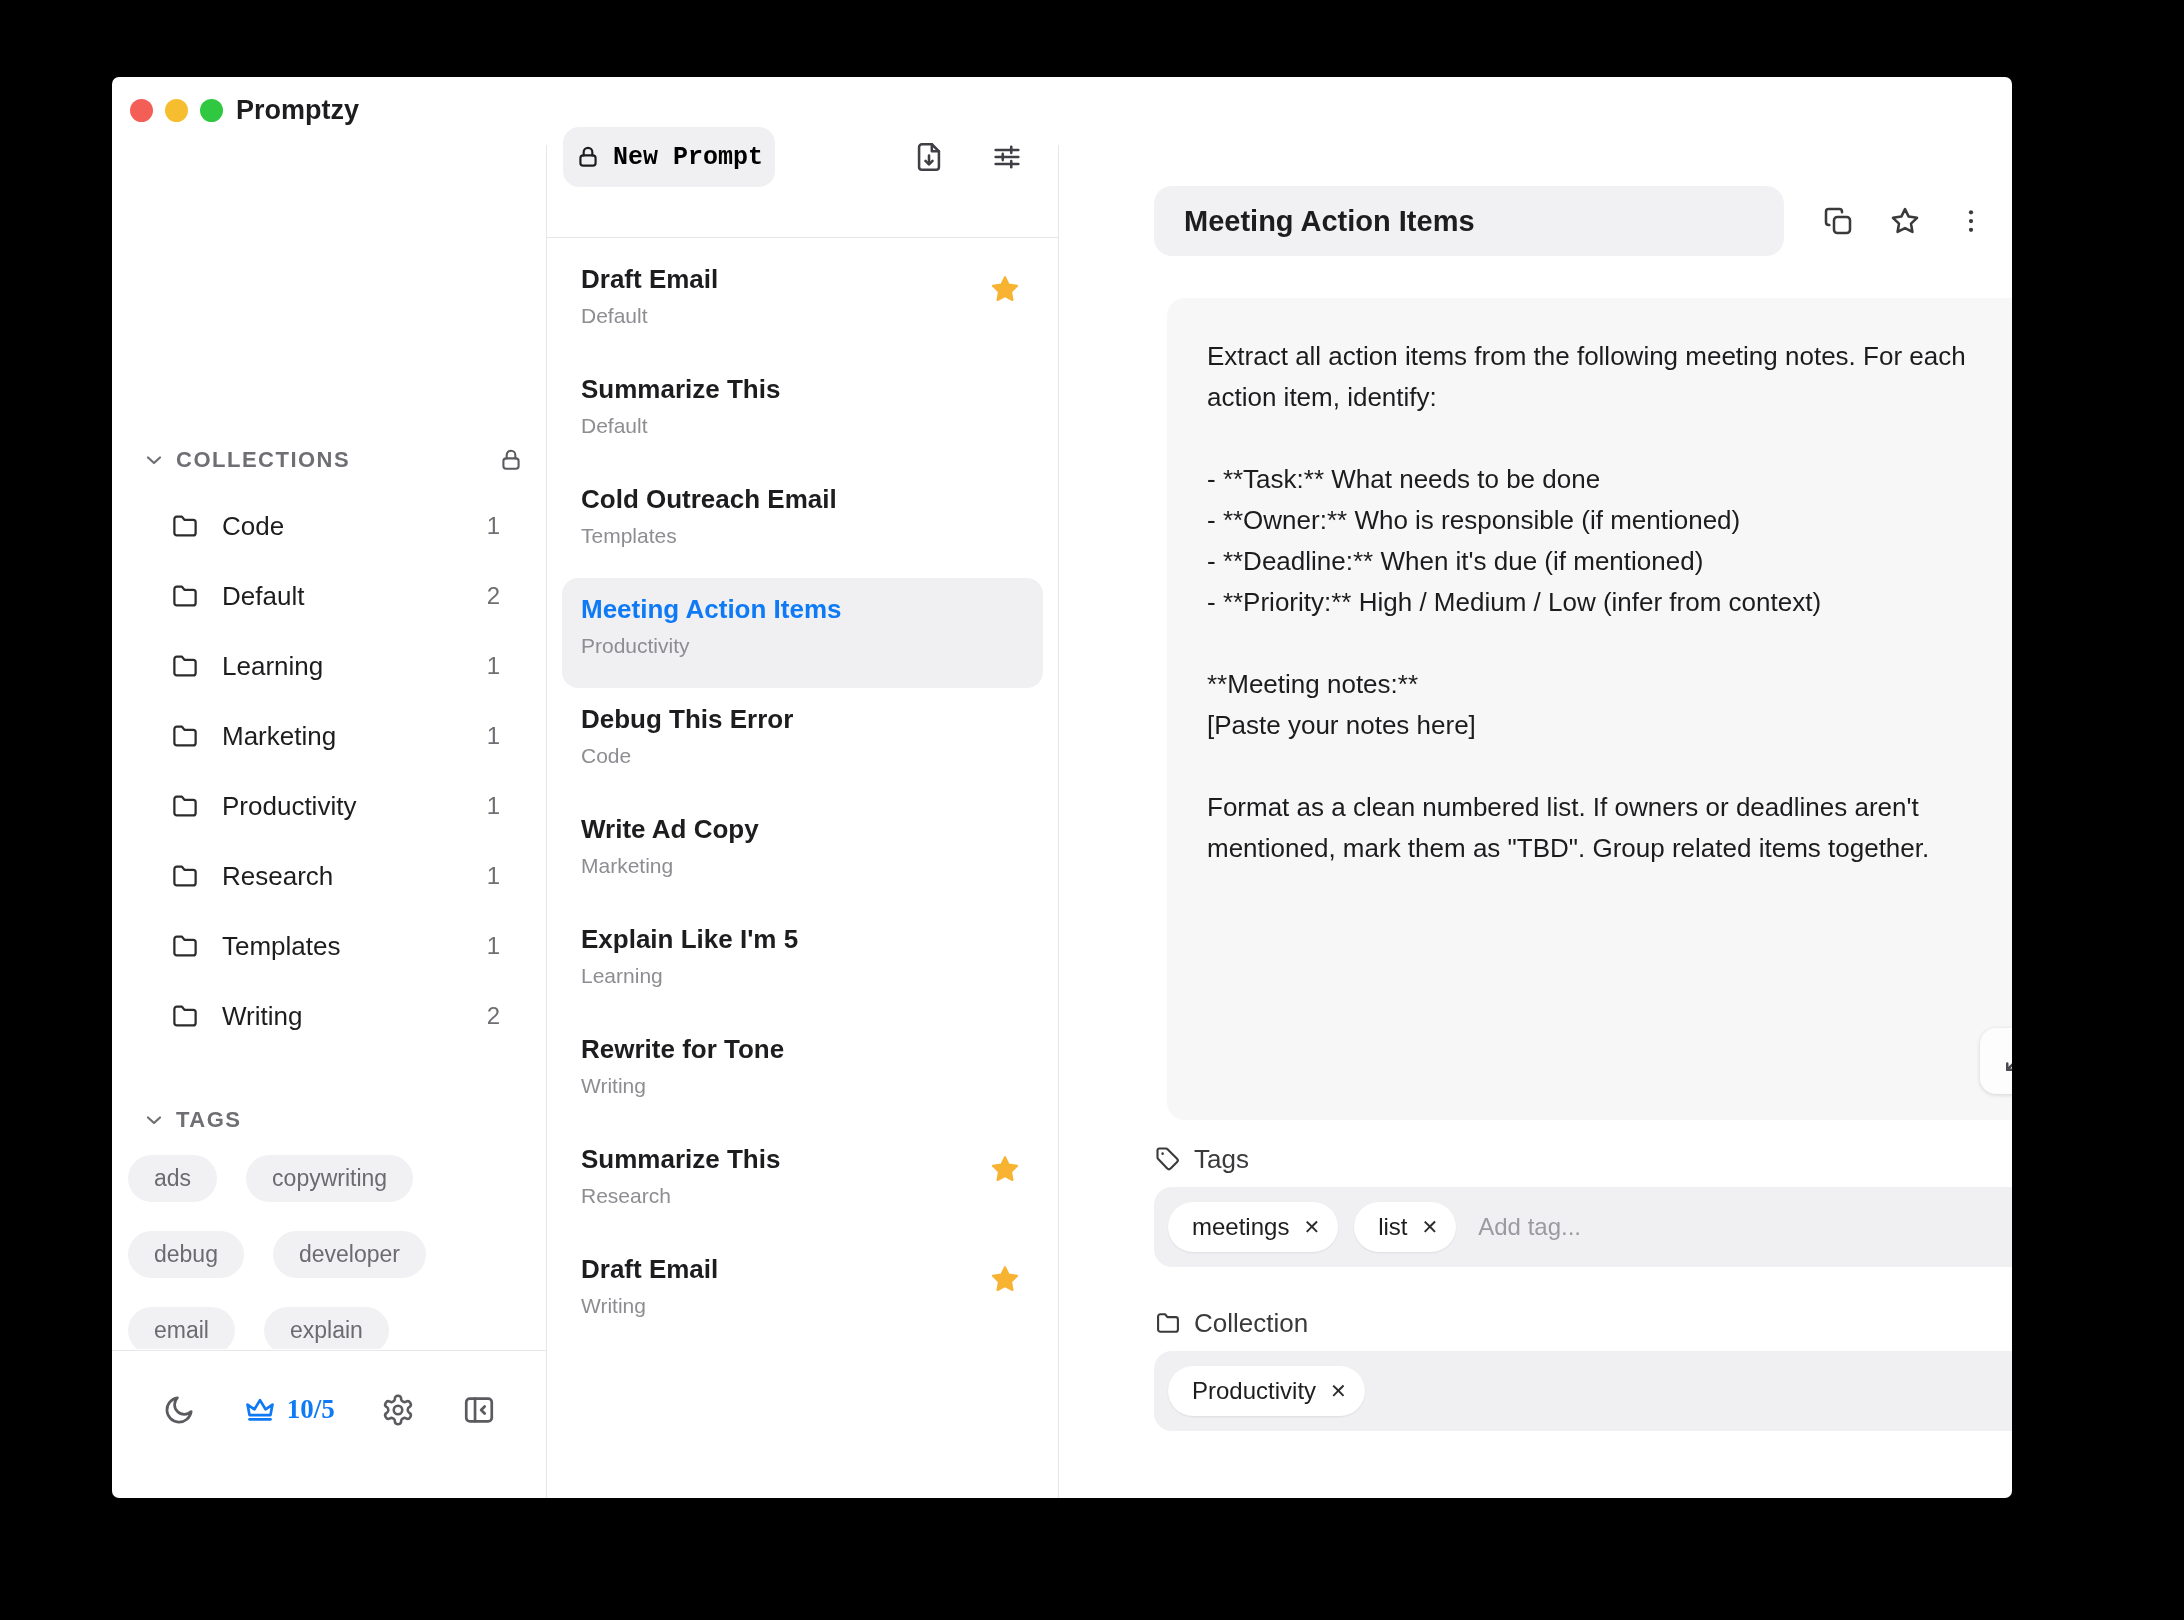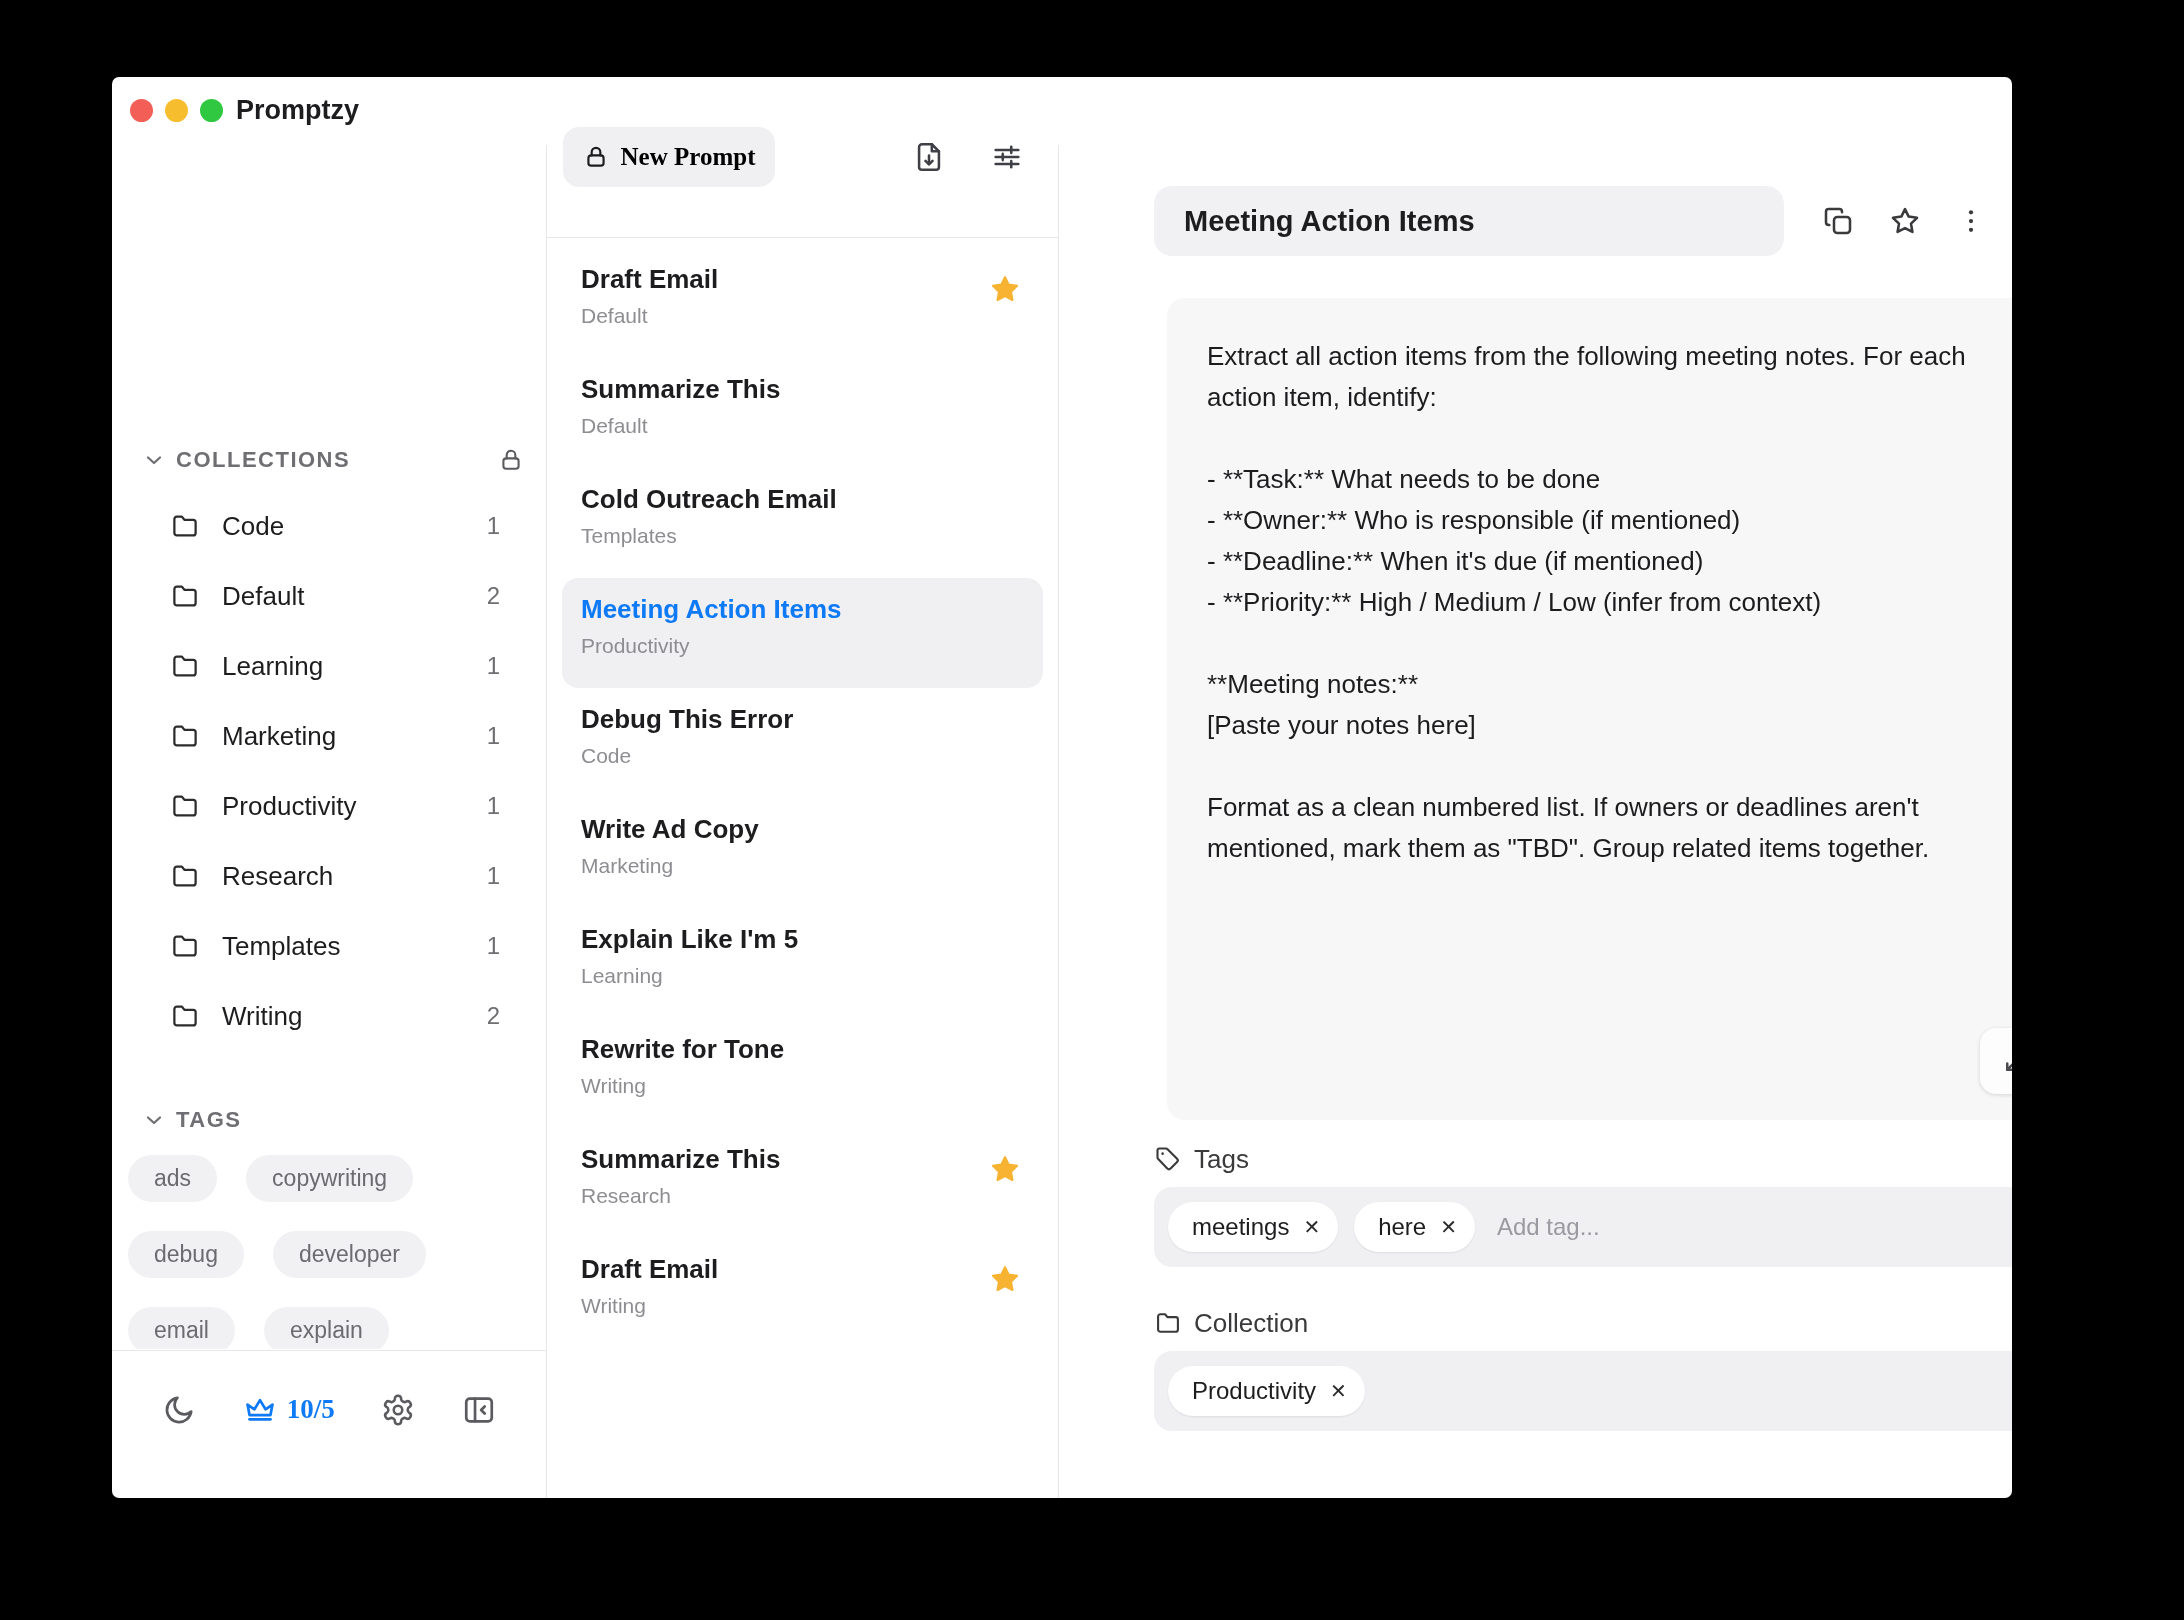--- a/index.html
+++ b/index.html
@@ -254,21 +254,21 @@
             <rect x="3" y="4" width="18" height="16" rx="2.5"></rect>
             <line x1="9.2" y1="4" x2="9.2" y2="20"></line>
             <polyline points="16,9.5 13.5,12 16,14.5"></polyline>
           </svg>
       </span>
     </div>
   </div>
 
   <div class="midcol">
     <div class="mid-header">
-      <button class="new-prompt" style="border:none;cursor:pointer;font-family:Liberation Serif, serif;">
+      <button class="new-prompt" style="border:none;cursor:pointer;font-family:Liberation Mono, monospace;">
         <span>
           <svg width="26" height="26" viewBox="0 0 24 24" fill="none" stroke="#1d1d1f" stroke-width="2" stroke-linecap="round">
               <rect x="5" y="10.5" width="14" height="9.5" rx="2.5"></rect>
               <path d="M8 10.5V7.5a4 4 0 0 1 8 0v3"></path>
             </svg>
         </span>
         <span>New Prompt</span>
       </button>
       <span class="spacer"></span>
       <span class="mid-ic">
@@ -421,21 +421,21 @@
       <span>Tags</span>
     </div>
 
     <div class="d-pillbox tags-box">
       <span id="detail-tags" style="display:flex;gap:16px;">
           <span class="white-pill">
     <span>meetings</span>
     <span class="pill-x">✕</span>
   </span>
           <span class="white-pill">
-    <span>here</span>
+    <span>list</span>
     <span class="pill-x">✕</span>
   </span>
         </span>
       <span class="add-tag">Add tag...</span>
     </div>
 
     <div class="d-label collection-label">
       <span>
         <svg width="28" height="28" viewBox="0 0 24 24" fill="none" stroke="currentColor" stroke-width="1.8" stroke-linejoin="round">
             <path d="M3.5 6.5a2 2 0 0 1 2-2h4l2 2.5h7a2 2 0 0 1 2 2v8.5a2 2 0 0 1-2 2h-13a2 2 0 0 1-2-2z"></path>

